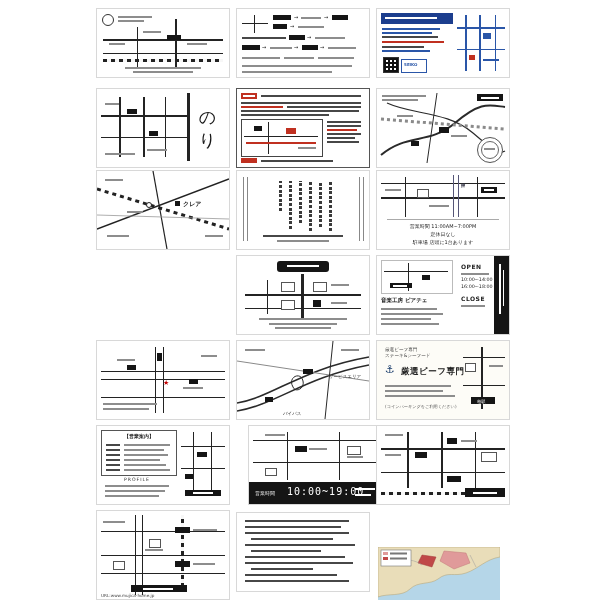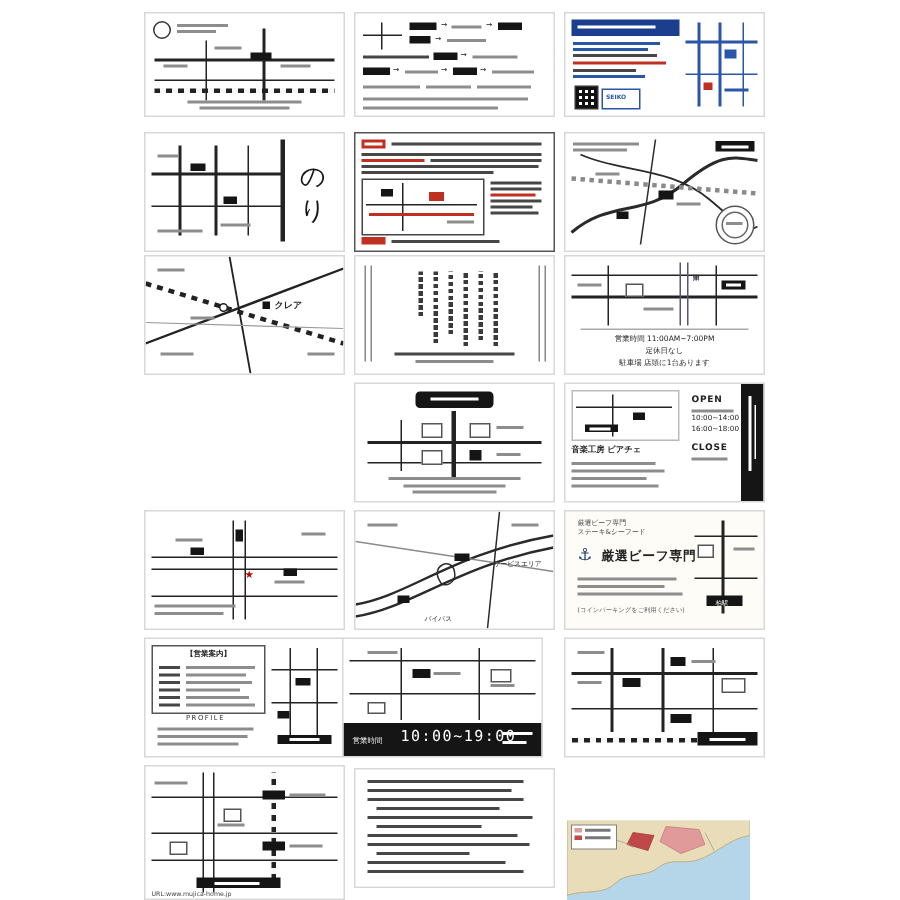--- a/index.html
+++ b/index.html
@@ -329,21 +329,21 @@
     <div class="rv thin" style="left:96px;top:6px;height:60px"></div>
     <div class="rv thin" style="left:114px;top:6px;height:60px"></div>
     <div class="rh thin" style="left:84px;top:20px;width:44px"></div>
     <div class="rh thin" style="left:84px;top:42px;width:44px"></div>
     <div class="bk" style="left:100px;top:26px;width:10px;height:5px"></div>
     <div class="bk" style="left:88px;top:48px;width:8px;height:5px"></div>
     <div class="bk" style="left:88px;top:64px;width:36px;height:6px"></div>
     <i class="bar w t" style="left:96px;top:66px;width:20px"></i>
   </div>
 
-  <div class="card" style="left:228px;top:425px;width:132px;height:78px">
+  <div class="card" style="left:248px;top:425px;width:132px;height:78px">
     <div class="rh thin" style="left:4px;top:14px;width:124px"></div>
     <div class="rh thin" style="left:4px;top:36px;width:124px"></div>
     <div class="rv thin" style="left:38px;top:6px;height:48px"></div>
     <div class="rv thin" style="left:90px;top:6px;height:48px"></div>
     <div class="bk" style="left:46px;top:20px;width:12px;height:6px"></div>
     <div class="ob" style="left:98px;top:20px;width:12px;height:7px"></div>
     <div class="ob" style="left:16px;top:42px;width:10px;height:6px"></div>
     <i class="bar t" style="left:60px;top:22px;width:18px"></i>
     <i class="bar t" style="left:16px;top:8px;width:20px"></i>
     <i class="bar t" style="left:98px;top:30px;width:16px"></i>

